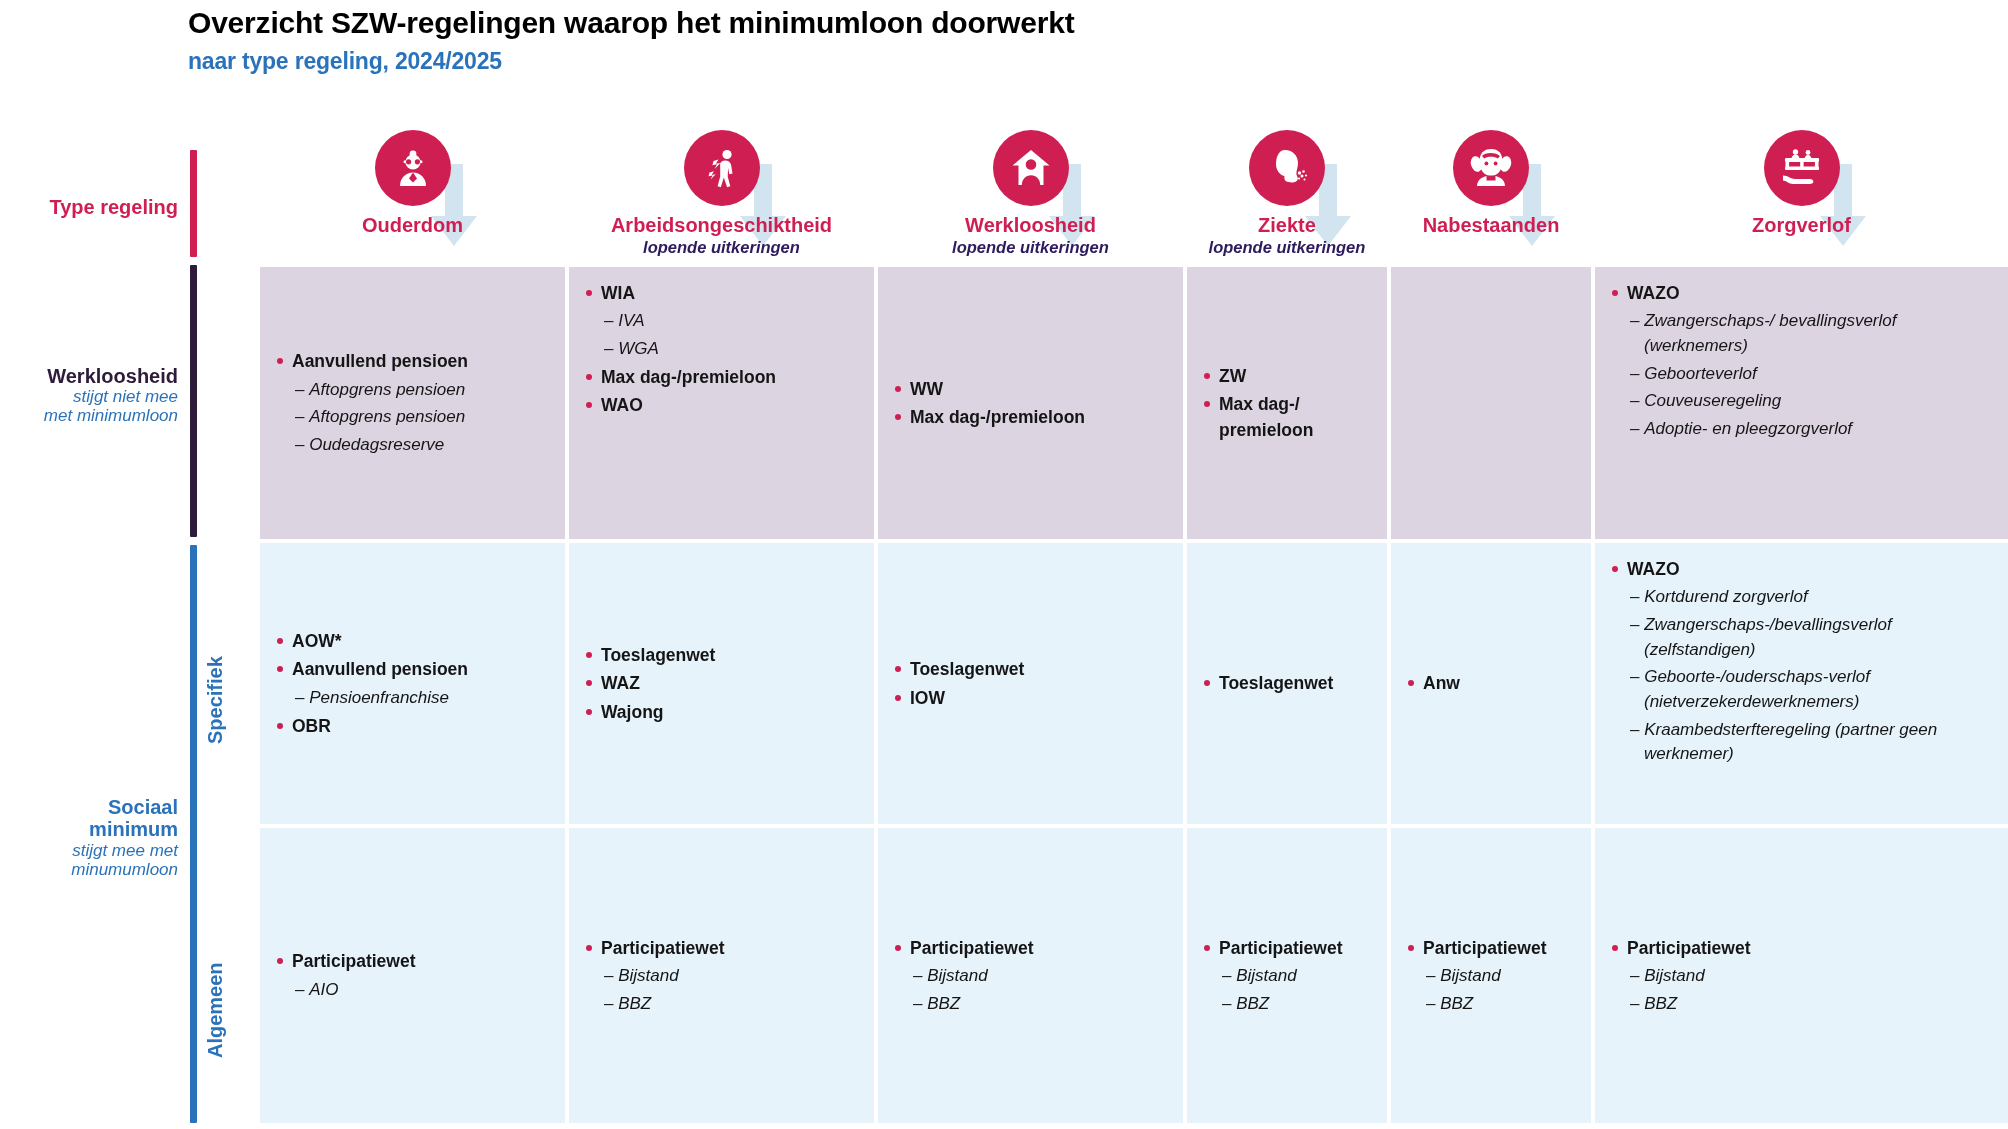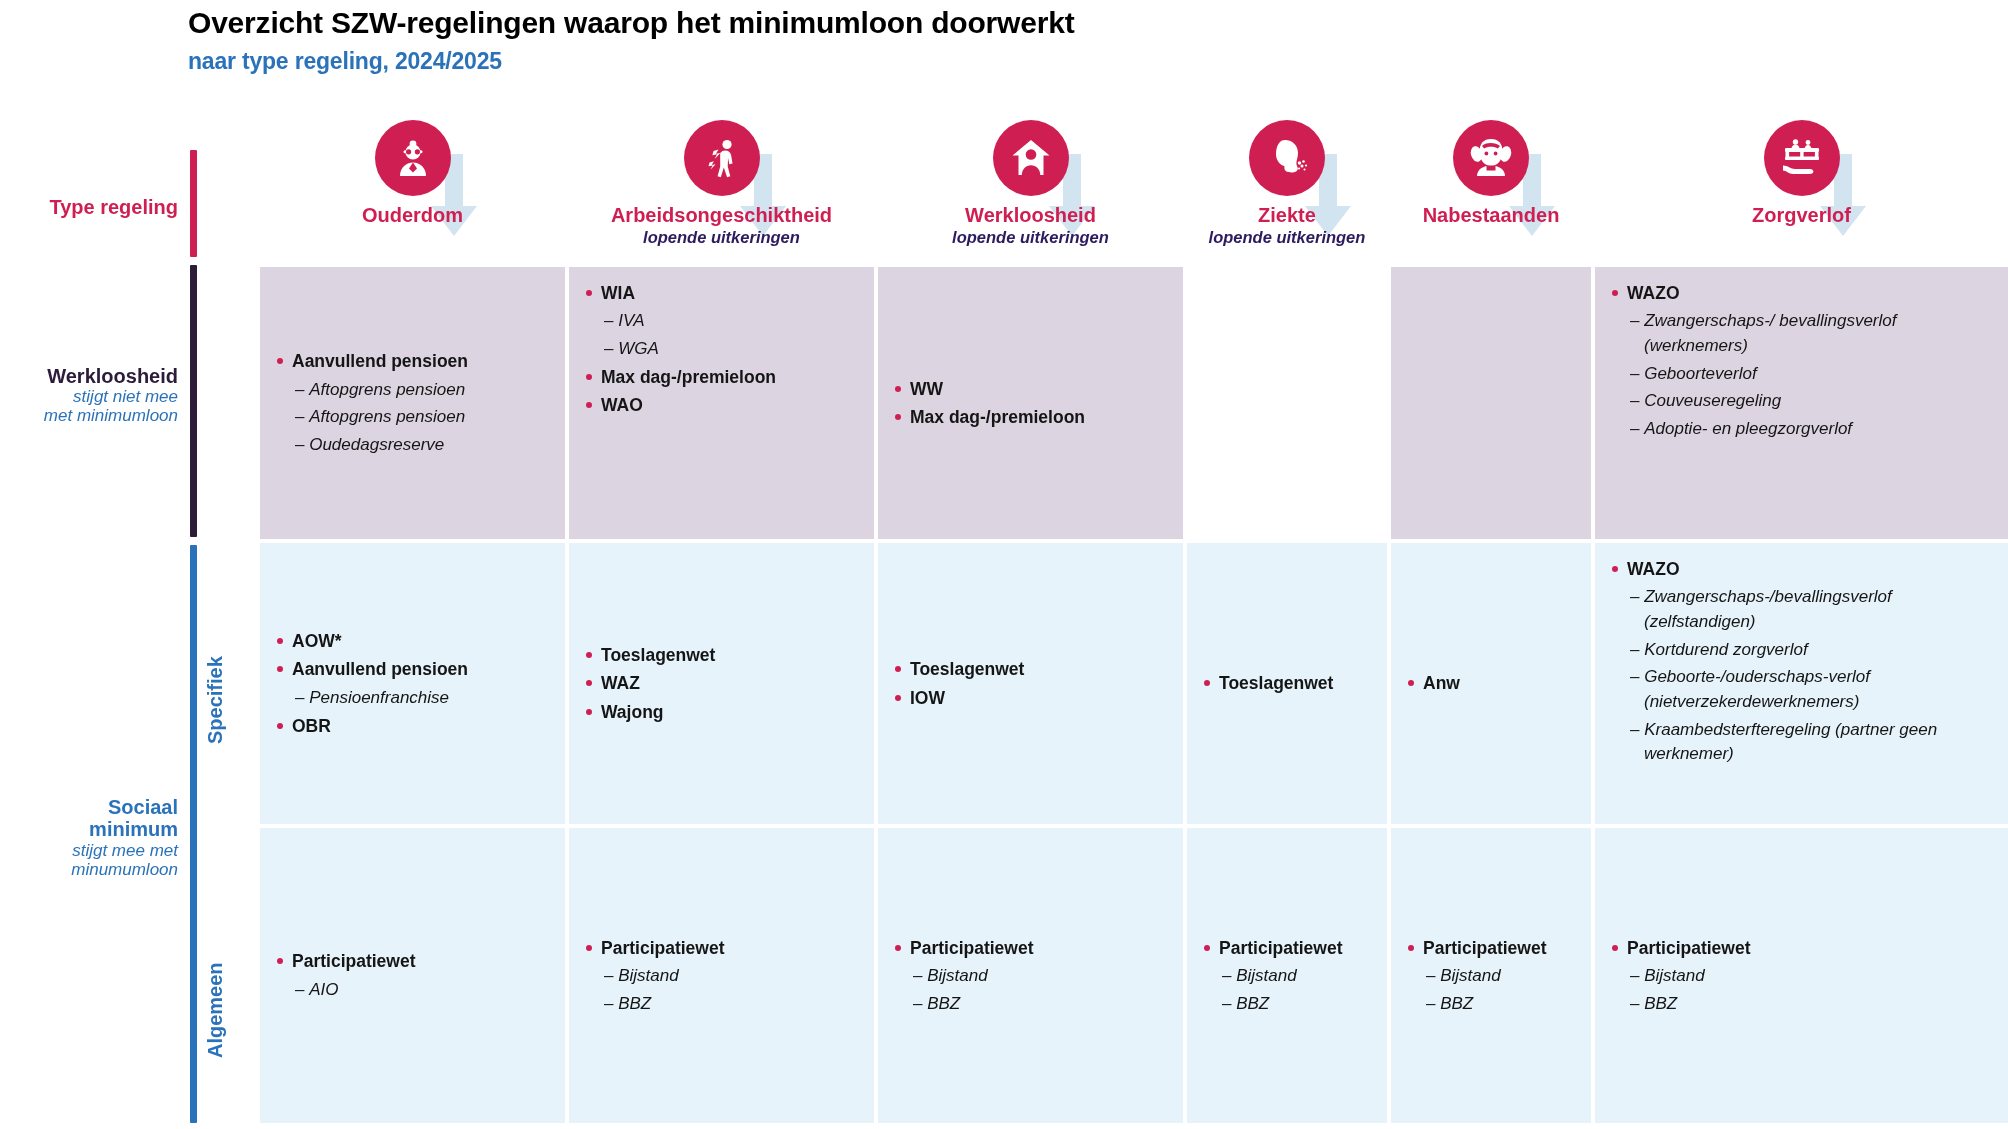--- a/index.html
+++ b/index.html
@@ -39,21 +39,21 @@
   .vlabel{
     position:absolute;
     font-size:20px;font-weight:700;color:#2a72b9;
     writing-mode:vertical-rl;transform:rotate(180deg);
     text-align:center;
   }
   .vl-spec{left:204px;top:640px;height:120px;}
   .vl-alg{left:204px;top:940px;height:140px;}
 
   
-  .hdr{position:absolute;top:120px;text-align:center;}
+  .hdr{position:absolute;top:130px;text-align:center;}
   .badge{
     width:76px;height:76px;border-radius:50%;
     background:#cf1f52;margin:0 auto;
     position:relative;z-index:2;
     display:flex;align-items:center;justify-content:center;
   }
   .badge svg{display:block;}
   .arrow{
     position:absolute;z-index:1;
     top:34px;left:50%;margin-left:12px;
@@ -257,20 +257,28 @@
         </div>
       </div>
       <div class="cell" style="left: 618px; width: 305px;">
         <div class="vcenter">
           <ul class="items">
             <li class="lvl1">WW</li>
             <li class="lvl1">Max dag-/premieloon</li>
           </ul>
         </div>
       </div>
+      <div class="cell" style="left: 927px; width: 200px;">
+        <div class="vcenter">
+          <ul class="items">
+            <li class="lvl1">ZW</li>
+            <li class="lvl1">Max dag-/ premieloon</li>
+          </ul>
+        </div>
+      </div>
       <div class="cell" style="left: 1131px; width: 200px;">
         <div class="vcenter">
           <ul class="items"></ul>
         </div>
       </div>
       <div class="cell" style="left: 1335px; width: 413px;">
         <div class="vtop">
           <ul class="items">
             <li class="lvl1">WAZO</li>
             <li class="lvl2">Zwangerschaps-/ bevallingsverlof (werknemers)</li>
@@ -320,22 +328,22 @@
         <div class="vcenter">
           <ul class="items">
             <li class="lvl1">Anw</li>
           </ul>
         </div>
       </div>
       <div class="cell" style="left: 1335px; width: 413px;">
         <div class="vtop">
           <ul class="items">
             <li class="lvl1">WAZO</li>
+            <li class="lvl2">Kortdurend zorgverlof</li>
             <li class="lvl2">Zwangerschaps-/bevallingsverlof (zelfstandigen)</li>
-            <li class="lvl2">Kortdurend zorgverlof</li>
             <li class="lvl2">Geboorte-/ouderschaps-verlof (nietverzekerdewerknemers)</li>
             <li class="lvl2">Kraambedsterfteregeling (partner geen werknemer)</li>
           </ul>
         </div>
       </div>
     </div>
   <div class="band band-3">
       <div class="cell" style="left: 0px; width: 305px;">
         <div class="vcenter">
           <ul class="items">

